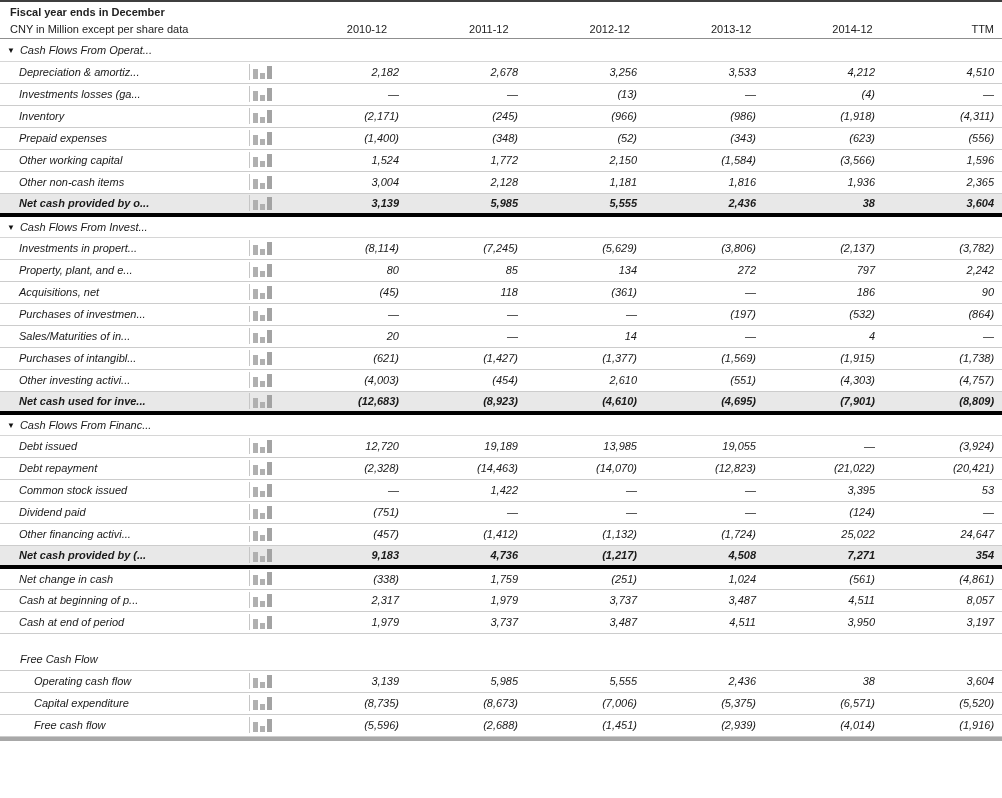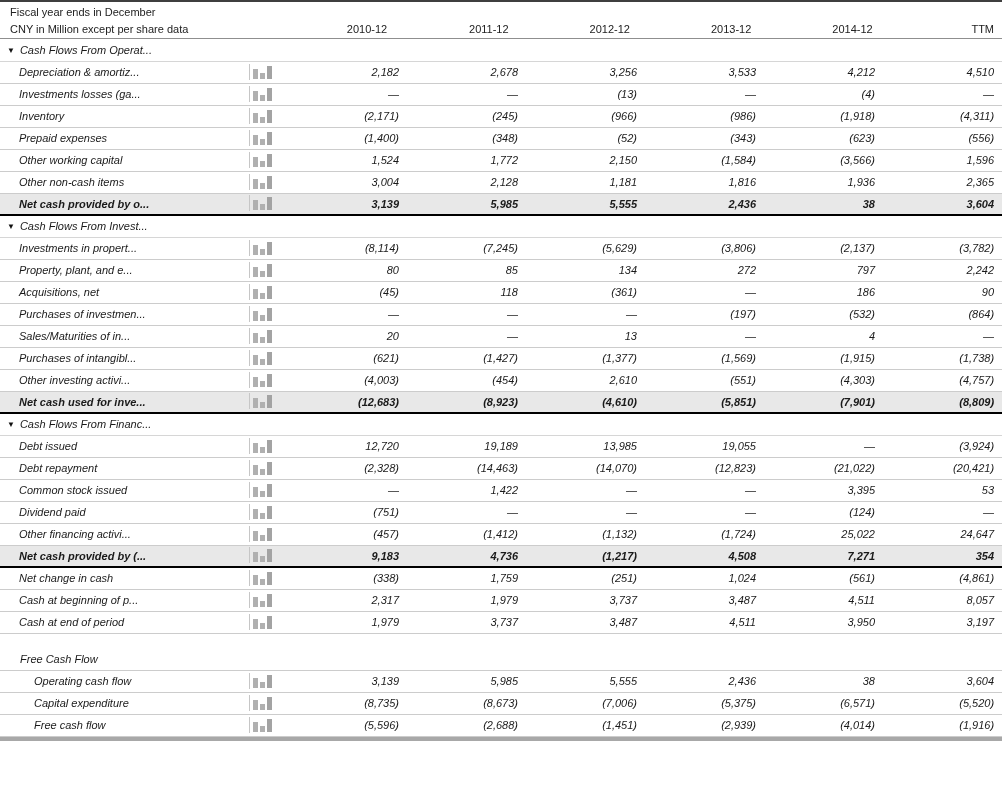--- a/index.html
+++ b/index.html
@@ -15,20 +15,21 @@
     border-top: 2px solid #3f3f3f;
     background: #fff;
     overflow: hidden;
     position: relative;
   }
   .meta-line1 {
     padding: 4px 0 0 10px;
     height: 17px;
     line-height: 13px;
     color: #222;
+    font-weight: bold;
   }
   .header-row {
     display: flex;
     align-items: flex-end;
     height: 20px;
     border-bottom: 1px solid #8f8f8f;
     padding-bottom: 3px;
     gap: 8px;
   }
   .units-note {
@@ -72,21 +73,21 @@
   td.label-cell { padding-left: 19px; }
   tr.data-indent td.label-cell { padding-left: 34px; }
   td.icon-cell { text-align: left; padding-left: 8px; }
   td.num-cell {
     text-align: right;
     padding-right: 8px;
   }
   tr.total-row td {
     background: #e8e8e8;
     font-weight: bold;
-    border-bottom: 2px solid #000000;
+    border-bottom: 4px solid #000000;
   }
   tr.gap-row td {
     height: 15px;
     border-bottom: none;
     background: #fff;
   }
   tr.plainhead-row td {
     height: 22px;
     border-bottom: 1px solid #cccccc;
     padding-left: 20px;
@@ -306,21 +307,21 @@
         <tr class="data-row">
           <td class="label-cell">Sales/Maturities of in...</td>
           <td class="icon-cell"><span class="icon-btn"><svg width="26" height="17" viewBox="0 0 26 17">
                 <rect x="1" y="1" width="1" height="16" fill="#c6c6c6"></rect>
                 <rect x="5" y="6" width="5" height="10" fill="#b0b0b0"></rect>
                 <rect x="12" y="10" width="5" height="6" fill="#b0b0b0"></rect>
                 <rect x="19" y="3" width="5" height="13" fill="#a3a3a3"></rect>
               </svg></span></td>
           <td class="num-cell">20</td>
           <td class="num-cell">—</td>
-          <td class="num-cell">13</td>
+          <td class="num-cell">14</td>
           <td class="num-cell">—</td>
           <td class="num-cell">4</td>
           <td class="num-cell">—</td>
         </tr>
         <tr class="data-row">
           <td class="label-cell">Purchases of intangibl...</td>
           <td class="icon-cell"><span class="icon-btn"><svg width="26" height="17" viewBox="0 0 26 17">
                 <rect x="1" y="1" width="1" height="16" fill="#c6c6c6"></rect>
                 <rect x="5" y="6" width="5" height="10" fill="#b0b0b0"></rect>
                 <rect x="12" y="10" width="5" height="6" fill="#b0b0b0"></rect>
@@ -352,21 +353,21 @@
           <td class="label-cell">Net cash used for inve...</td>
           <td class="icon-cell"><span class="icon-btn"><svg width="26" height="17" viewBox="0 0 26 17">
                 <rect x="1" y="1" width="1" height="16" fill="#c6c6c6"></rect>
                 <rect x="5" y="6" width="5" height="10" fill="#b0b0b0"></rect>
                 <rect x="12" y="10" width="5" height="6" fill="#b0b0b0"></rect>
                 <rect x="19" y="3" width="5" height="13" fill="#a3a3a3"></rect>
               </svg></span></td>
           <td class="num-cell">(12,683)</td>
           <td class="num-cell">(8,923)</td>
           <td class="num-cell">(4,610)</td>
-          <td class="num-cell">(5,851)</td>
+          <td class="num-cell">(4,695)</td>
           <td class="num-cell">(7,901)</td>
           <td class="num-cell">(8,809)</td>
         </tr>
         <tr class="section-row">
           <td colspan="8"><span class="tri">▼</span><span class="section-title">Cash Flows From Financ...</span></td>
         </tr>
         <tr class="data-row">
           <td class="label-cell">Debt issued</td>
           <td class="icon-cell"><span class="icon-btn"><svg width="26" height="17" viewBox="0 0 26 17">
                 <rect x="1" y="1" width="1" height="16" fill="#c6c6c6"></rect>

